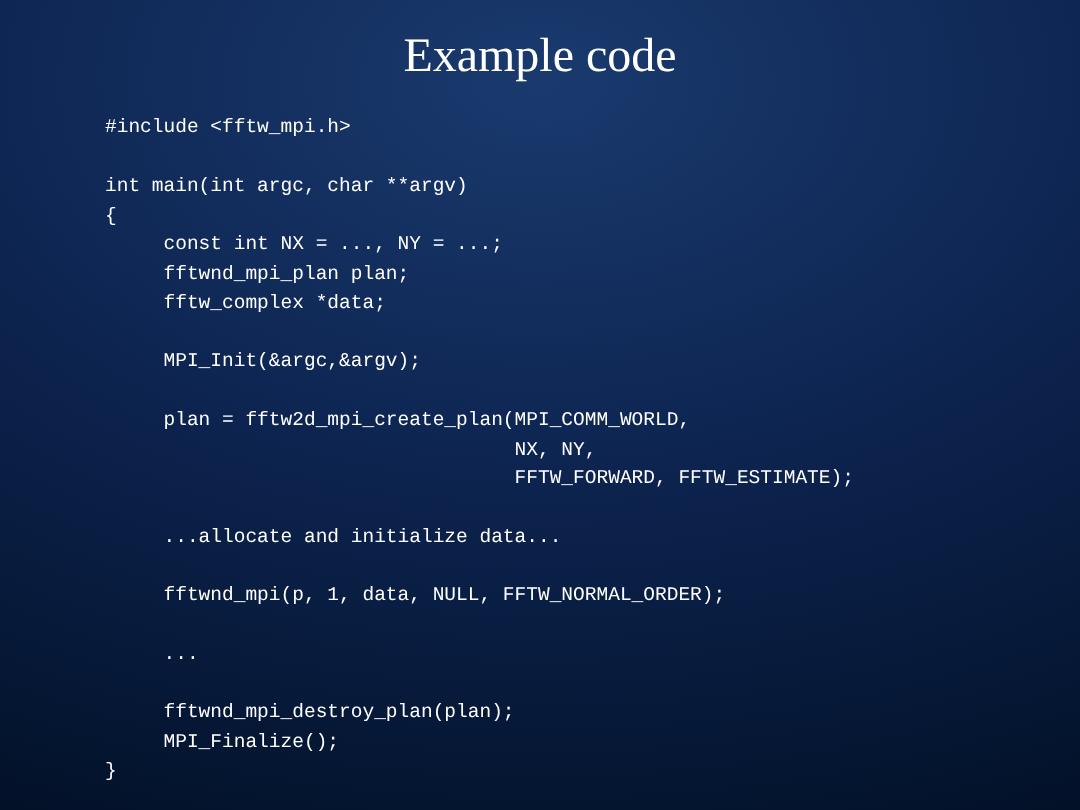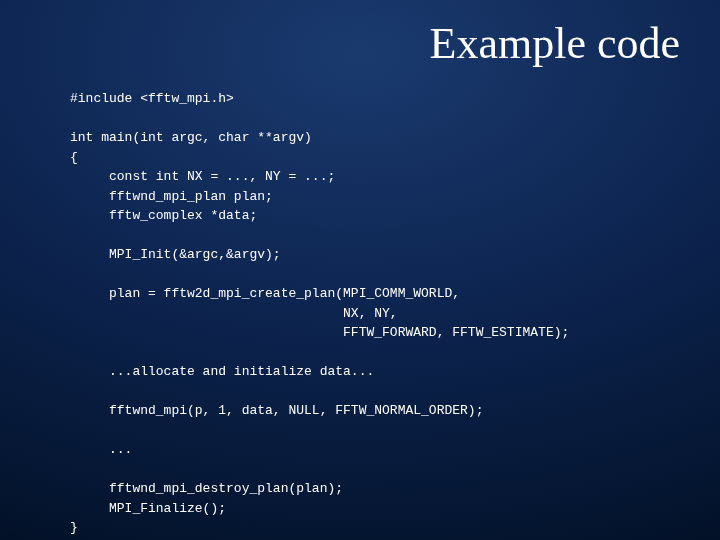--- a/index.html
+++ b/index.html
@@ -14,22 +14,22 @@
     font-family: Georgia, 'Times New Roman', serif;
     color: #fff;
   }
   .slide {
     width: 720px;
     height: 540px;
     box-sizing: border-box;
     padding: 18px 40px 30px 40px;
   }
   .title {
-    text-align: right;
-    font-size: 44px;
+    text-align: center;
+    font-size: 32px;
     font-weight: normal;
     color: #ffffff;
     margin: 0 0 20px 0;
     font-family: Garamond, Georgia, 'Times New Roman', serif;
   }
   .code {
     font-family: 'Courier New', Courier, monospace;
     font-size: 13px;
     line-height: 1.5;
     color: #ffffff;

